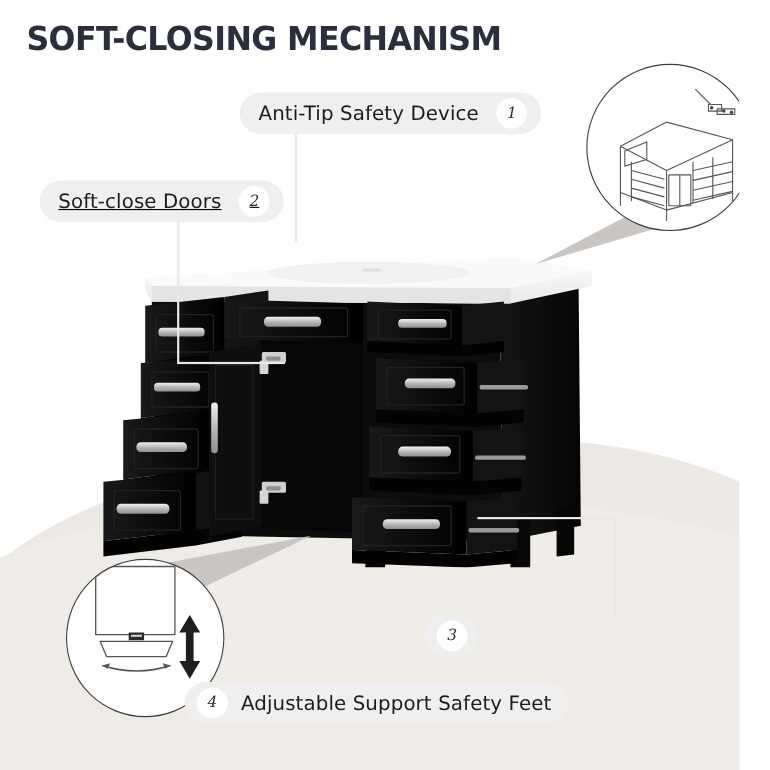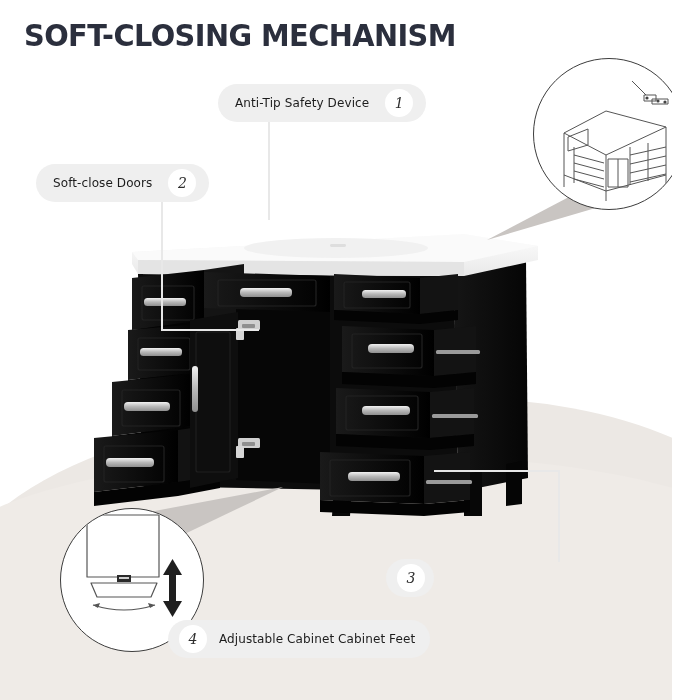--- a/index.html
+++ b/index.html
@@ -21,33 +21,33 @@
   .title{position:absolute;left:24px;top:18px;
          font-family:"DejaVu Sans","Liberation Sans",sans-serif;
          font-weight:700;font-size:30px;letter-spacing:-0.6px;
          color:#2b2f3d;white-space:nowrap;
          transform:scaleX(.96);transform-origin:left center;}
 
   
   .pill{position:absolute;display:flex;align-items:center;
         background:#efefef;border-radius:28px;height:38px;
         padding:0 9px;box-sizing:border-box;white-space:nowrap;}
-  .pill .txt{font-size:12px;color:#1c1c1c;letter-spacing:.1px;
+  .pill .txt{font-size:18px;color:#1c1c1c;letter-spacing:.1px;
              font-family:"DejaVu Sans","Liberation Sans",sans-serif;font-weight:400;}
   .badge{width:28px;height:28px;border-radius:50%;background:#ffffff;
          display:flex;align-items:center;justify-content:center;
          font-size:14px;font-style:italic;color:#2d2d2d;flex:none;
          font-family:"DejaVu Serif","Liberation Serif",serif;}
   .pill.lead .txt{margin-left:12px;margin-right:6px;}
   .pill.lead .badge{margin-left:2px;}
   .pill.trail .badge{margin-right:4px;margin-left:2px;}
   .pill.trail .txt{margin-right:14px;margin-left:8px;}
 
   #pill1{left:218px;top:84px;}
-  #pill2{left:36px;top:164px;}
+  #pill2{left:36px;top:164px;text-decoration:underline;}
   #pill3{left:386px;top:559px;}
   #pill4{left:168px;top:620px;}
 
   
   .lead-line{position:absolute;background:#e8e8e8;}
   .lead-line.v{width:2px;}
   .lead-line.h{height:2px;}
 
   
   .inset{position:absolute;border-radius:50%;background:#ffffff;
@@ -289,16 +289,16 @@
     <span class="txt">Soft-close Doors</span>
     <span class="badge">2</span>
   </div>
 
   <div class="pill lead" id="pill3">
     <span class="badge">3</span>
   </div>
 
   <div class="pill lead" id="pill4">
     <span class="badge">4</span>
-    <span class="txt">Adjustable Cabinet Cabinet Feet</span>
+    <span class="txt">Adjustable Support Safety Feet</span>
   </div>
 
 </div>
 
 </body></html>

